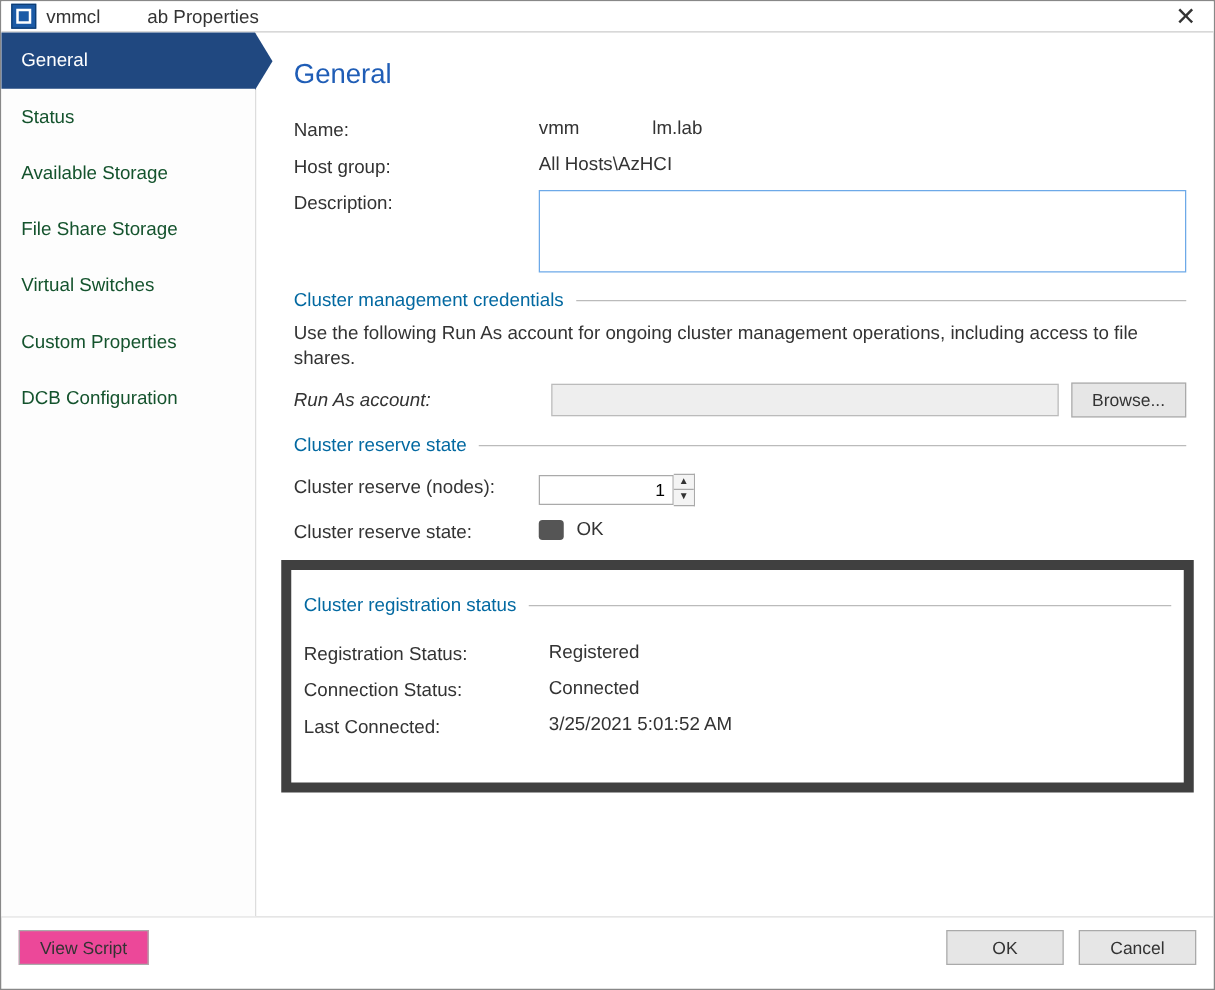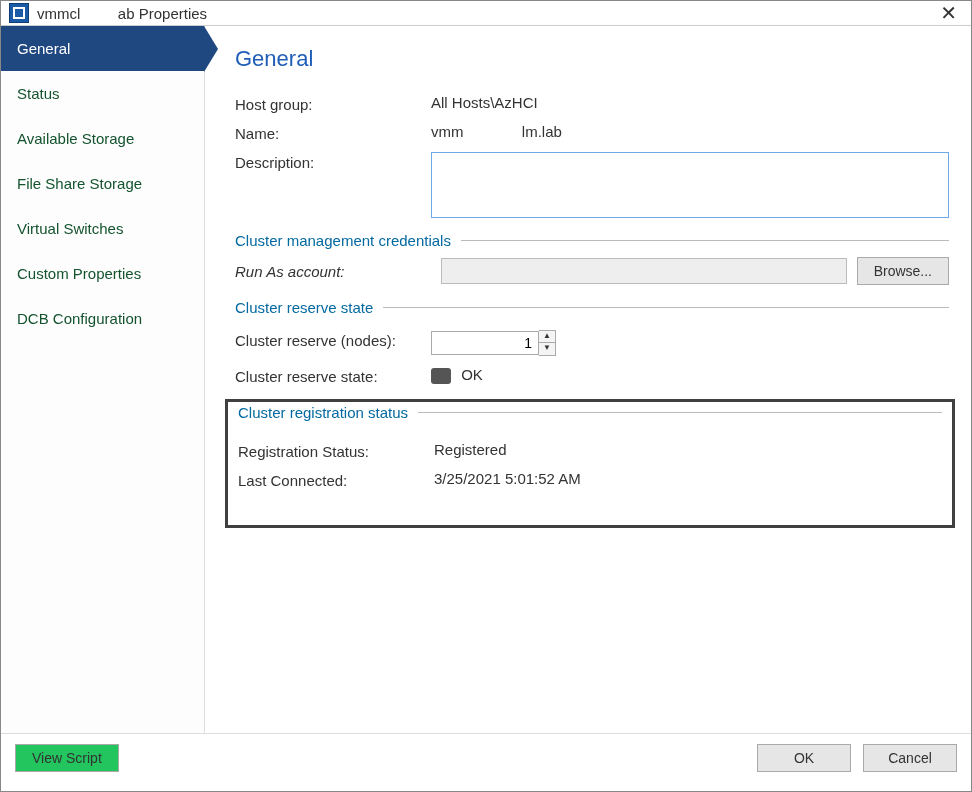--- a/index.html
+++ b/index.html
@@ -180,37 +180,37 @@
   .spinner-btns span:last-child { border-bottom: none; }
   .ok-icon {
     display: inline-block;
     width: 20px; height: 16px;
     background: #555;
     border-radius: 3px;
     margin-right: 6px;
     vertical-align: middle;
   }
   .highlight-box {
-    border: 3px solid #404040;
-    padding: 0 10px 26px 10px;
+    border: 8px solid #404040;
+    padding: 18px 10px 26px 10px;
     margin-top: 14px;
     margin-left: -10px;
     margin-right: -6px;
   }
   .footer {
     height: 48px;
     border-top: 1px solid #ddd;
     display: flex;
     align-items: center;
     padding: 0 14px;
     gap: 12px;
   }
   .footer .spacer { flex: 1; }
   .footer .btn { min-width: 94px; }
-  .footer .btn.viewscript { background: #22c55e; }
+  .footer .btn.viewscript { background: #ec4899; }
 </style>
 </head>
 <body>
 
 <div class="titlebar">
   <div class="app-icon"></div>
   <div class="title-text">
     <span>vmmcl</span>
     &nbsp;&nbsp;&nbsp;&nbsp;&nbsp;&nbsp;&nbsp;
     <span>ab Properties</span>
@@ -227,40 +227,41 @@
     <div class="nav-item">File Share Storage</div>
     <div class="nav-item">Virtual Switches</div>
     <div class="nav-item">Custom Properties</div>
     <div class="nav-item">DCB Configuration</div>
   </div>
 
   <div class="content">
     <h1>General</h1>
 
     <div class="row">
-      <div class="label">Host group:</div>
-      <div class="value">All Hosts\AzHCI</div>
-    </div>
-    <div class="row">
       <div class="label">Name:</div>
       <div class="value">
         <span>vmm</span>
         &nbsp;&nbsp;&nbsp;&nbsp;&nbsp;&nbsp;&nbsp;&nbsp;&nbsp;&nbsp;&nbsp;&nbsp;
         <span>lm.lab</span>
       </div>
     </div>
     <div class="row">
+      <div class="label">Host group:</div>
+      <div class="value">All Hosts\AzHCI</div>
+    </div>
+    <div class="row">
       <div class="label">Description:</div>
       <textarea class="desc" style=""></textarea>
     </div>
 
     <div class="section-title">
       <span>Cluster management credentials</span>
       <span class="line"></span>
     </div>
+    <div class="helptext">Use the following Run As account for ongoing cluster management operations, including access to file shares.</div>
     <div class="runas-row">
       <div class="label">Run As account:</div>
       <div class="runas-input"></div>
       <button class="btn">Browse...</button>
     </div>
 
     <div class="section-title">
       <span>Cluster reserve state</span>
       <span class="line"></span>
     </div>
@@ -289,20 +290,24 @@
       <div class="section-title" style="margin-top:2px">
         <span>Cluster registration status</span>
         <span class="line"></span>
       </div>
       <div style="height:12px"></div>
       <div class="row">
         <div class="label">Registration Status:</div>
         <div class="value">Registered</div>
       </div>
       <div class="row">
+        <div class="label">Connection Status:</div>
+        <div class="value">Connected</div>
+      </div>
+      <div class="row">
         <div class="label">Last Connected:</div>
         <div class="value">3/25/2021 5:01:52 AM</div>
       </div>
     </div>
   </div>
 </div>
 
 <div class="footer">
   <button class="btn viewscript">View Script</button>
   <div class="spacer"></div>

